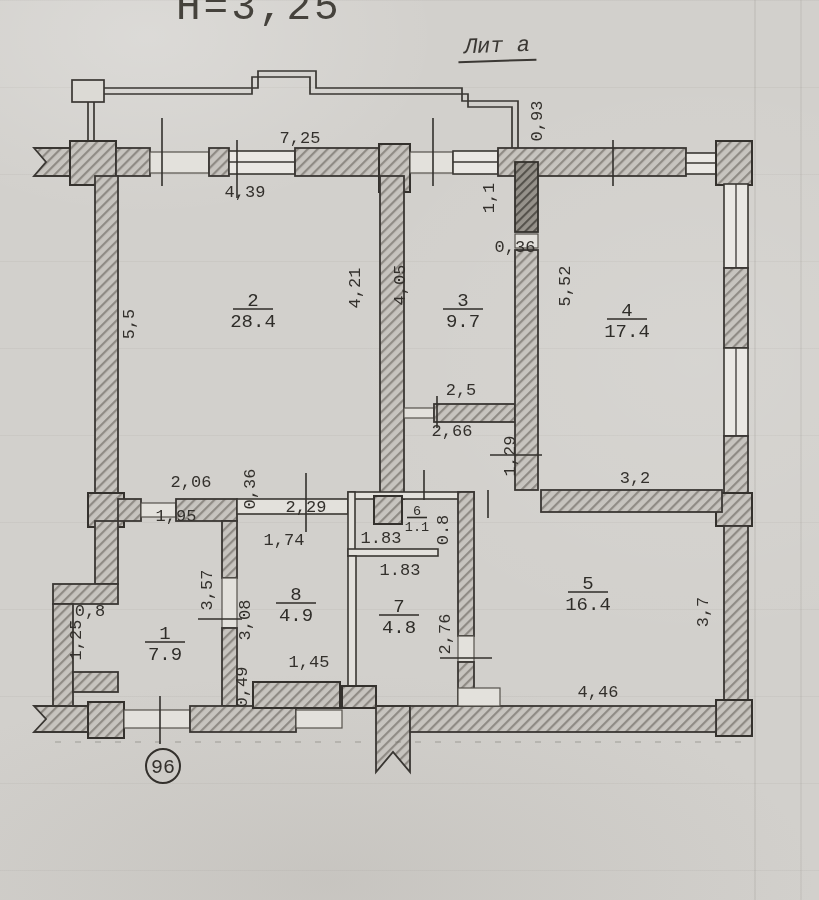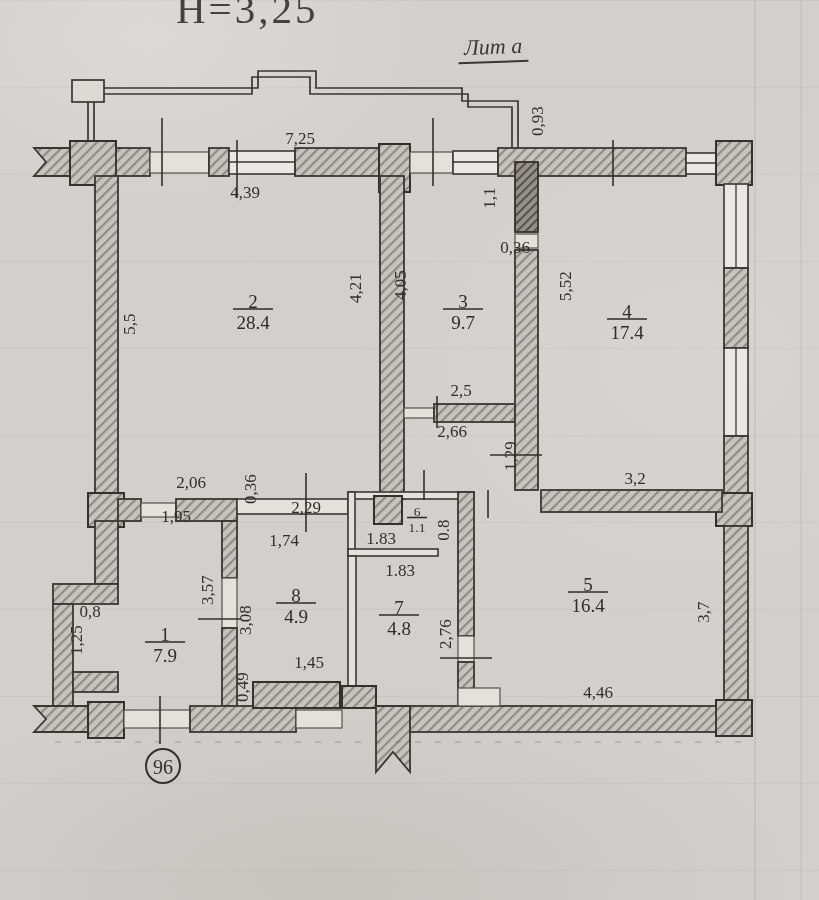--- a/index.html
+++ b/index.html
@@ -1,18 +1,18 @@
 <!DOCTYPE html>
 <html><head>
 <meta charset="utf-8">
 <style>
   html,body{margin:0;padding:0;background:#b8b6b2;}
   .page{
     position:relative;width:819px;height:900px;overflow:hidden;
-    font-family:Liberation Serif, serif;
+    font-family:Liberation Mono, monospace;
     background-color:#d2d0cc;
     background-image:
       linear-gradient(to right, transparent 754px, rgba(120,115,108,0.12) 754px, rgba(120,115,108,0.12) 756px, transparent 756px, transparent 800px, rgba(120,115,108,0.10) 800px, rgba(120,115,108,0.10) 802px, transparent 802px),
       radial-gradient(ellipse 420px 260px at 18% 4%, rgba(255,255,255,0.22), rgba(255,255,255,0) 70%),
       radial-gradient(ellipse 520px 420px at 85% 40%, rgba(255,255,255,0.10), rgba(255,255,255,0) 70%),
       radial-gradient(ellipse 700px 300px at 40% 98%, rgba(150,145,138,0.18), rgba(150,145,138,0) 70%),
       repeating-linear-gradient(to bottom, rgba(120,114,106,0.08) 0px, rgba(120,114,106,0.08) 1px, transparent 1px, transparent 87px);
   }
   .height-note{
     position:absolute;left:176px;top:-15px;z-index:2;

